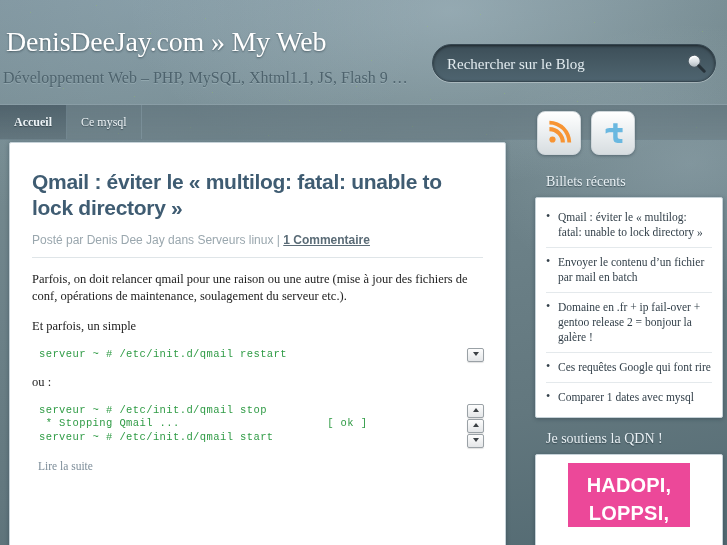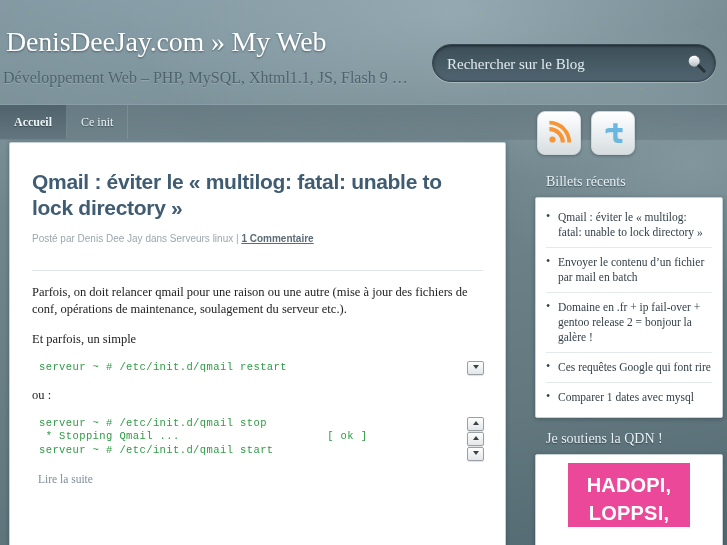--- a/index.html
+++ b/index.html
@@ -153,23 +153,23 @@
     font-weight: bold;
     line-height: 26px;
     color: #3f5c72;
     letter-spacing: -0.3px;
     margin: 0 0 12px 0;
     cursor: pointer;
   }
 
   .post-meta {
     font-family: "Liberation Sans", sans-serif;
-    font-size: 10px;
+    font-size: 12px;
     color: #9aa7ae;
-    padding-bottom: 26px;
+    padding-bottom: 10px;
     border-bottom: 1px solid #dfe5e8;
     margin-bottom: 13px;
   }
   .post-meta a {
     color: #5a6b76;
     font-weight: bold;
     text-decoration: underline;
     cursor: pointer;
   }
 
@@ -383,21 +383,21 @@
         </defs>
         <circle cx="8.2" cy="8.2" r="6.2" fill="url(#lensg)" stroke="#4a5a63" stroke-width="1.4"></circle>
         <path d="M4.2 6.6 A5 5 0 0 1 10.4 3.6" stroke="#ffffff" stroke-width="1.3" fill="none" opacity="0.9"></path>
         <line x1="12.9" y1="12.9" x2="18.2" y2="18.2" stroke="#273239" stroke-width="3" stroke-linecap="round"></line>
       </svg>
     </div>
   </div>
 
   <div id="nav">
     <div class="nav-tab active">Accueil</div>
-    <div class="nav-tab">Ce init</div>
+    <div class="nav-tab">Ce mysql</div>
   </div>
 
   <div id="content">
 
     <article class="post">
       <h1 class="post-title">Qmail : éviter le « multilog: fatal: unable to lock directory »</h1>
 
       <div class="post-meta">
         <span>Posté par Denis Dee Jay dans Serveurs linux | </span><a>1 Commentaire</a>
       </div>

